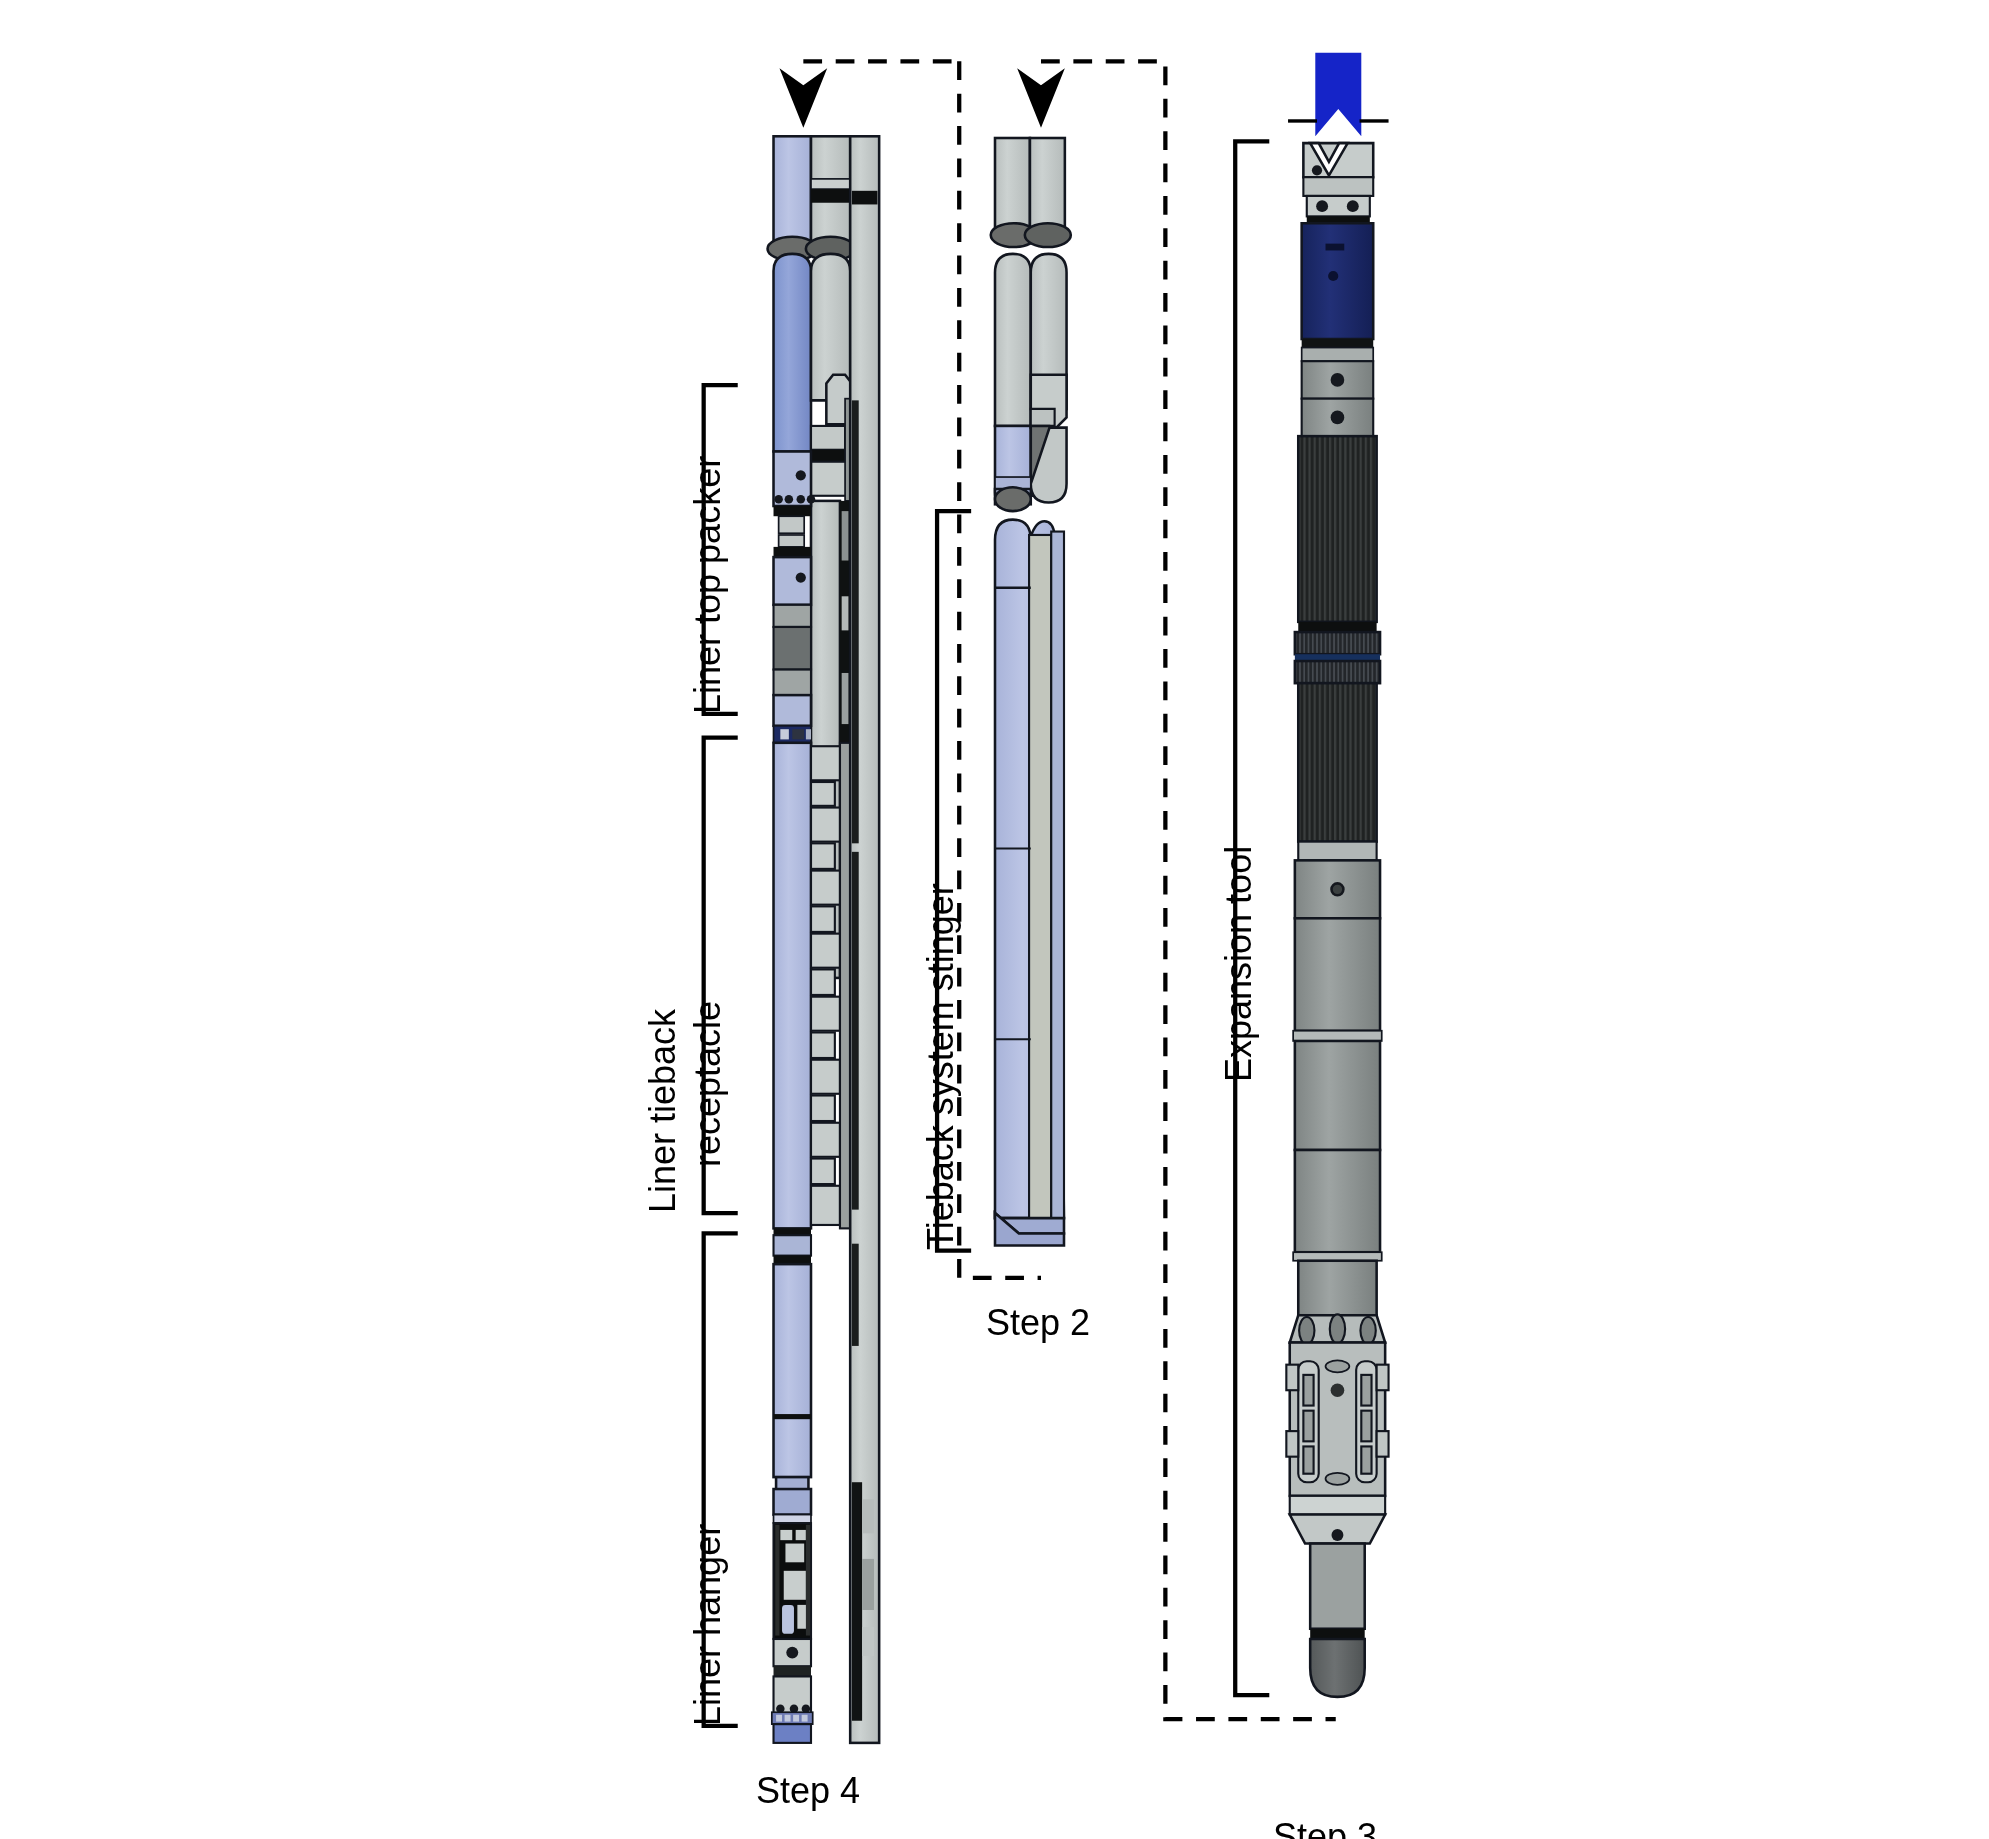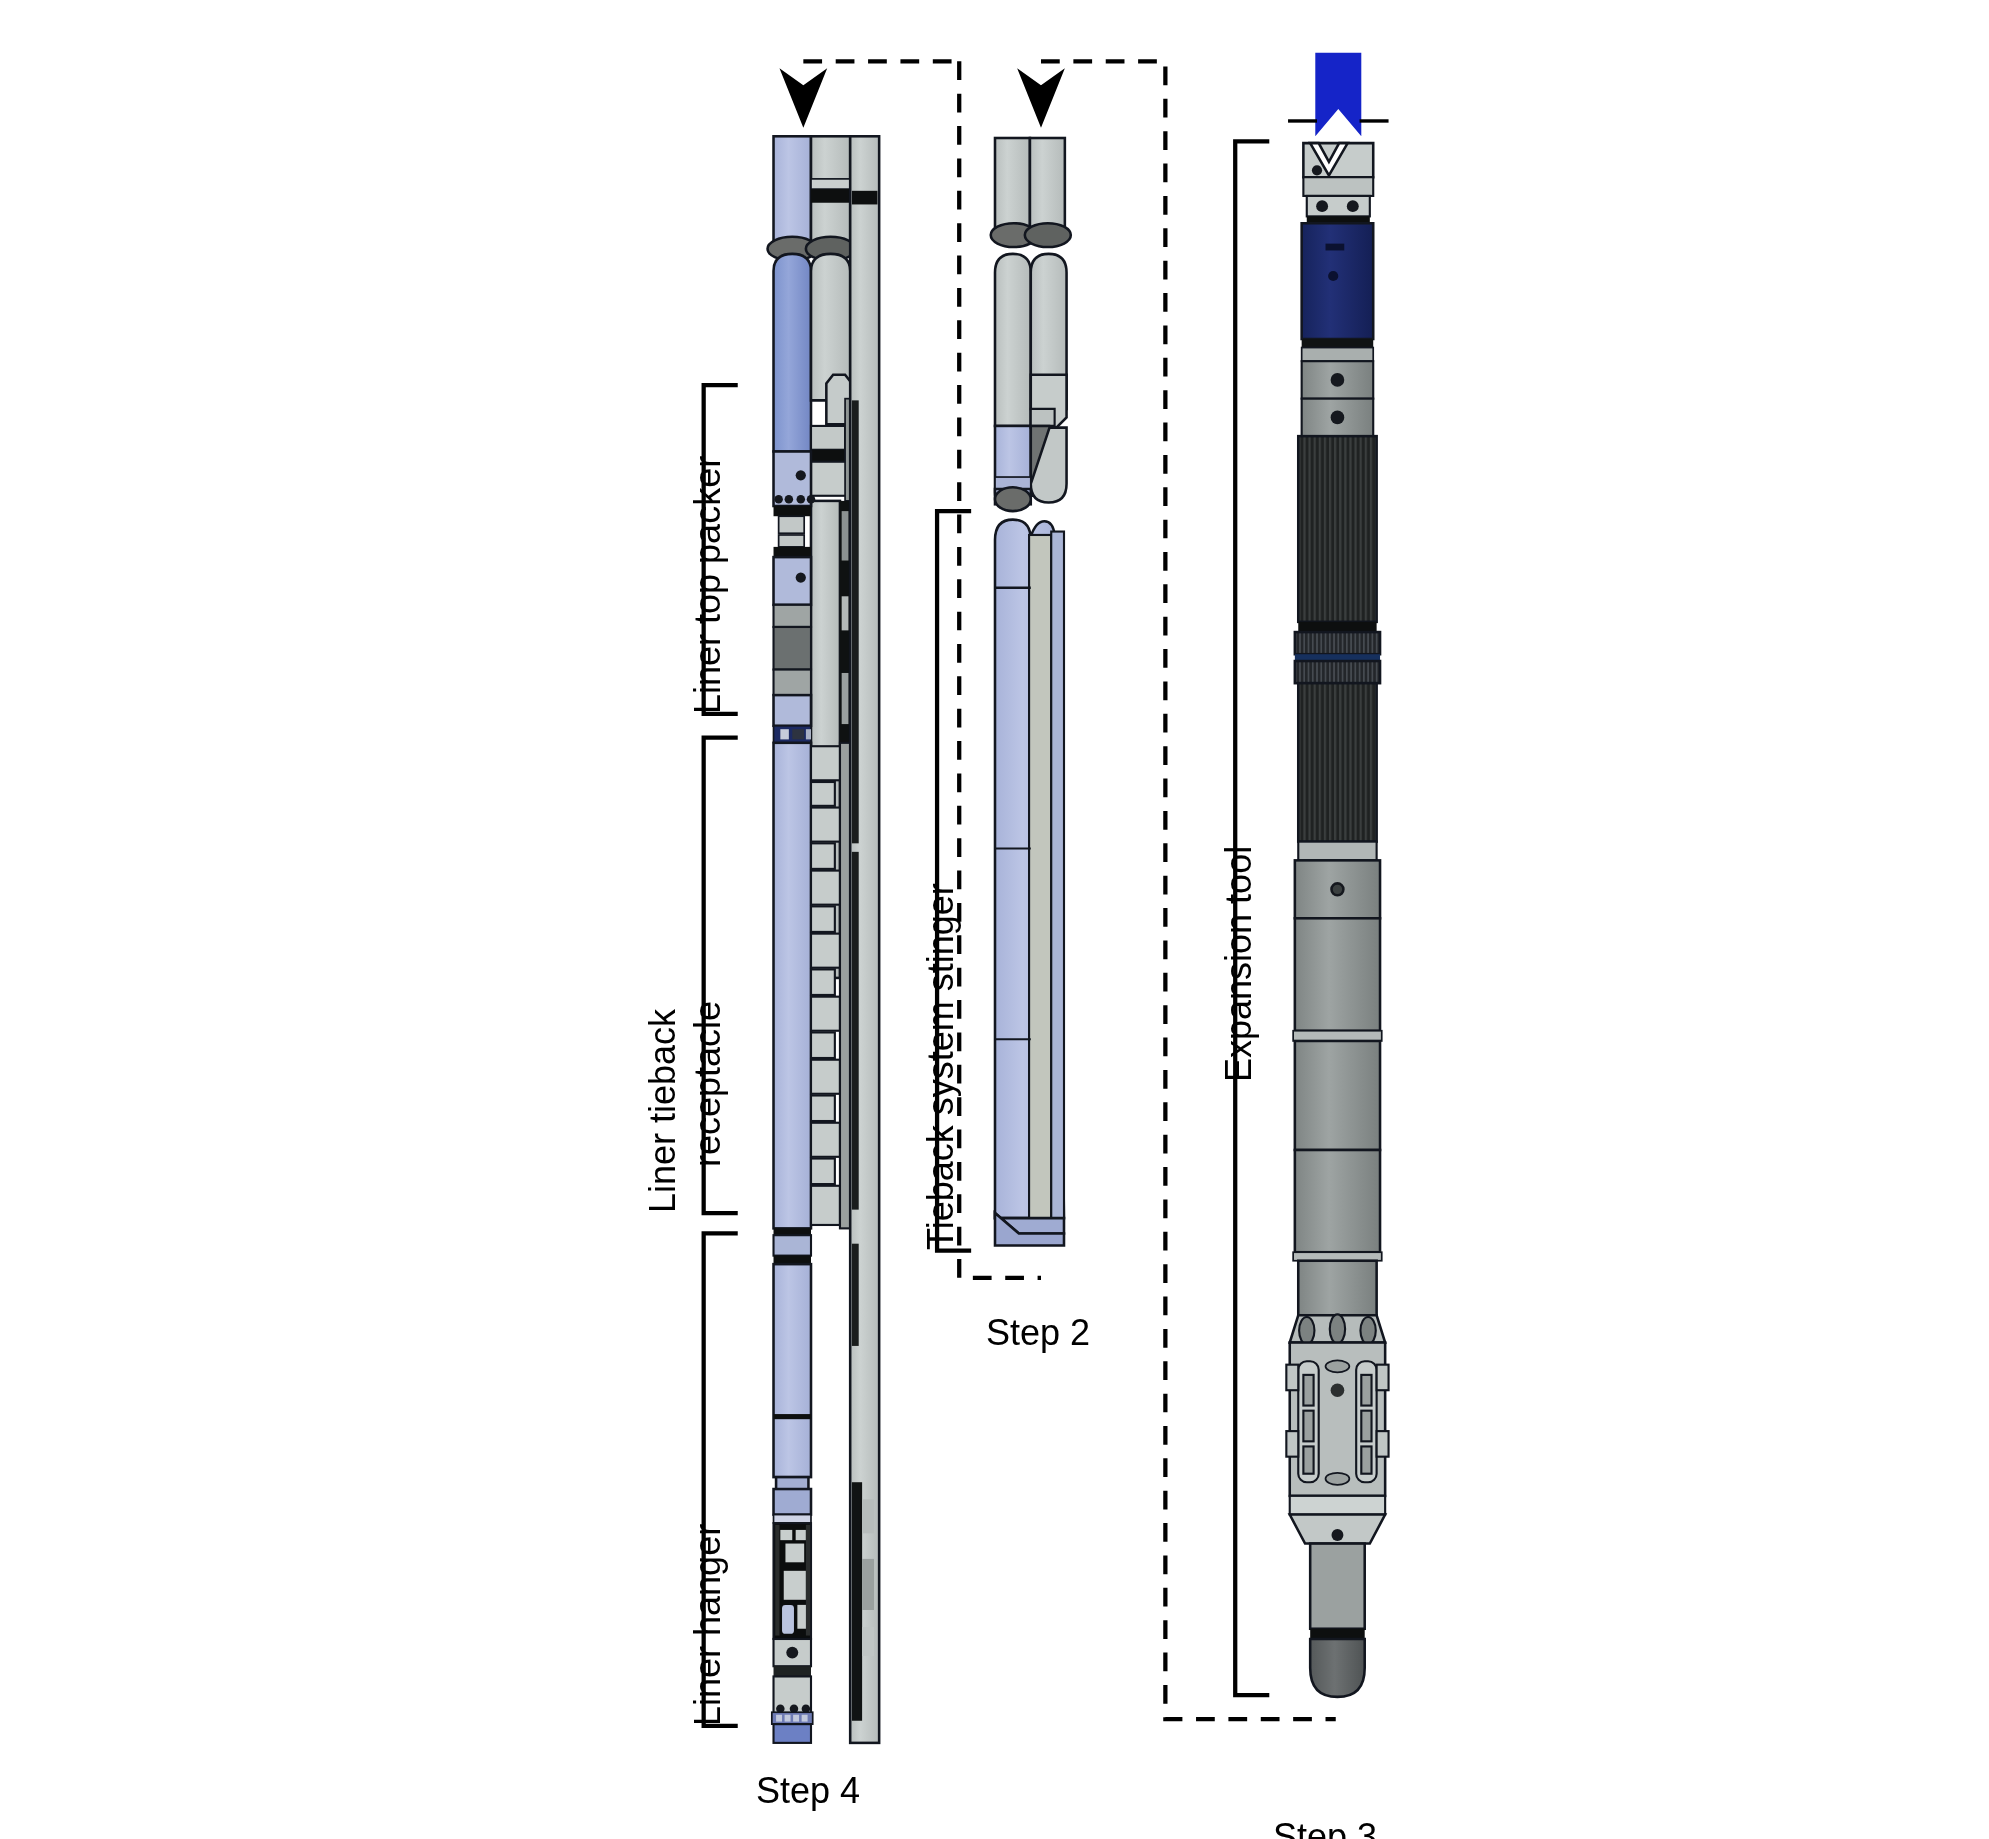--- a/index.html
+++ b/index.html
@@ -335,18 +335,18 @@
 <div class="vlabel" style="left:687px; top:1167px;">receptacle</div>
 
 <div class="vlabel" style="left:687px; top:1726px;">Liner hanger</div>
 
 <div class="vlabel" style="left:920px; top:1250px;">Tieback system stinger</div>
 
 <div class="vlabel" style="left:1218px; top:1082px;">Expansion tool</div>
 
 <div class="steplabel" style="left:756px; top:1770px;">Step 4</div>
 
-<div class="steplabel" style="left:986px; top:1302px;margin-top:10px;">Step 2</div>
+<div class="steplabel" style="left:986px; top:1302px;">Step 2</div>
 
 <div class="steplabel" style="left:1273px; top:1816px;">Step 3</div>
 
 </div>
 
 
 </body></html>

